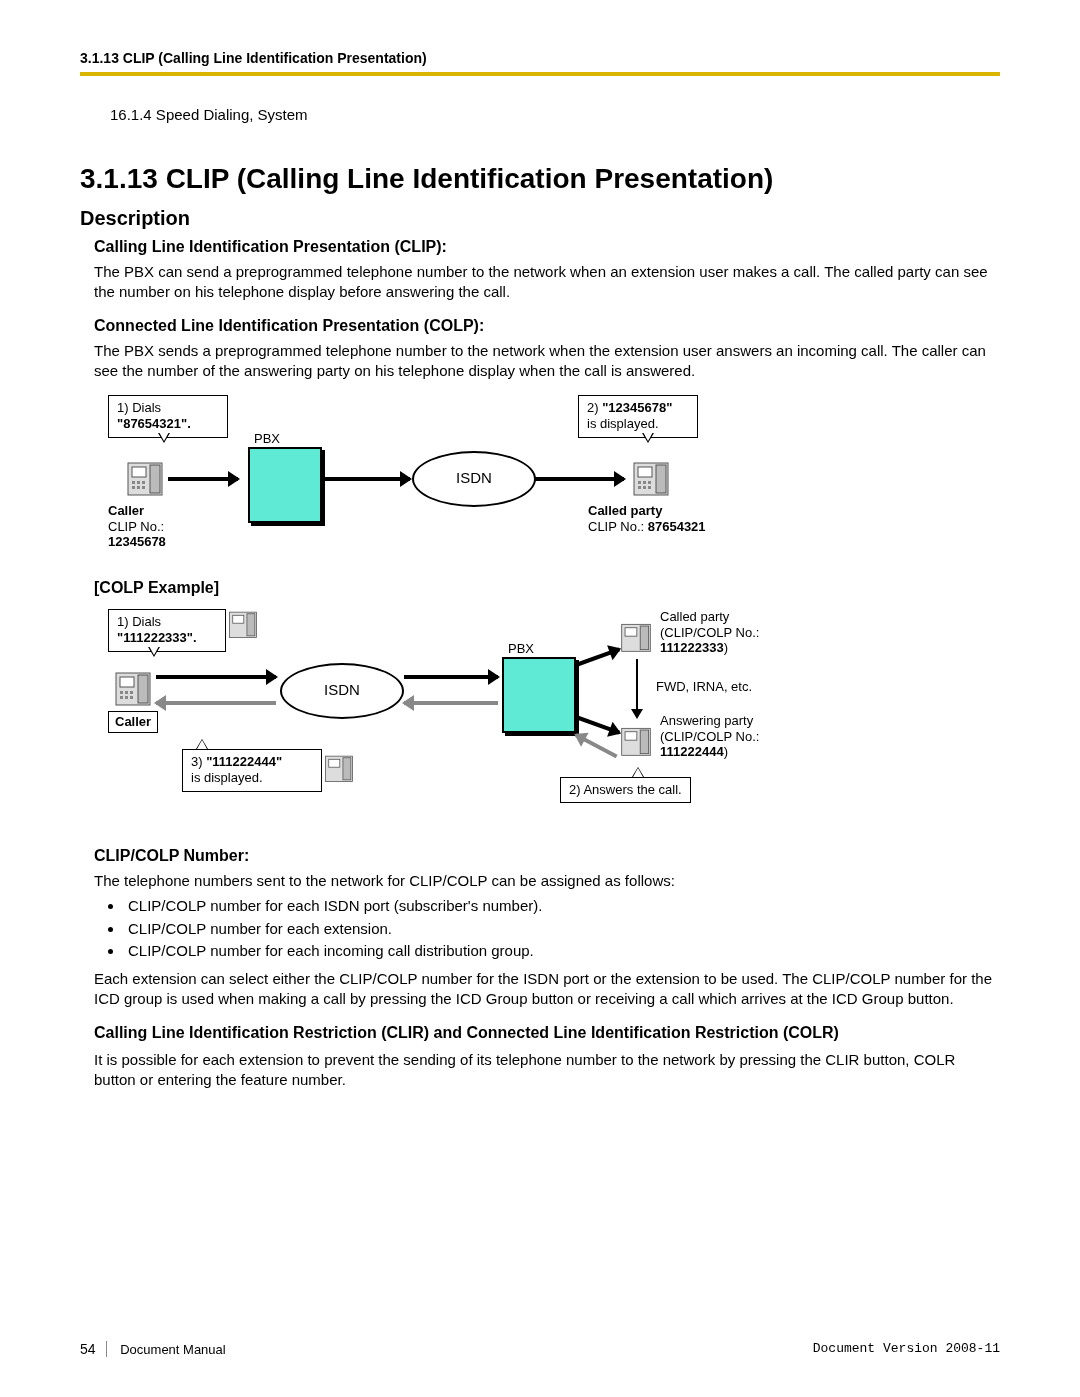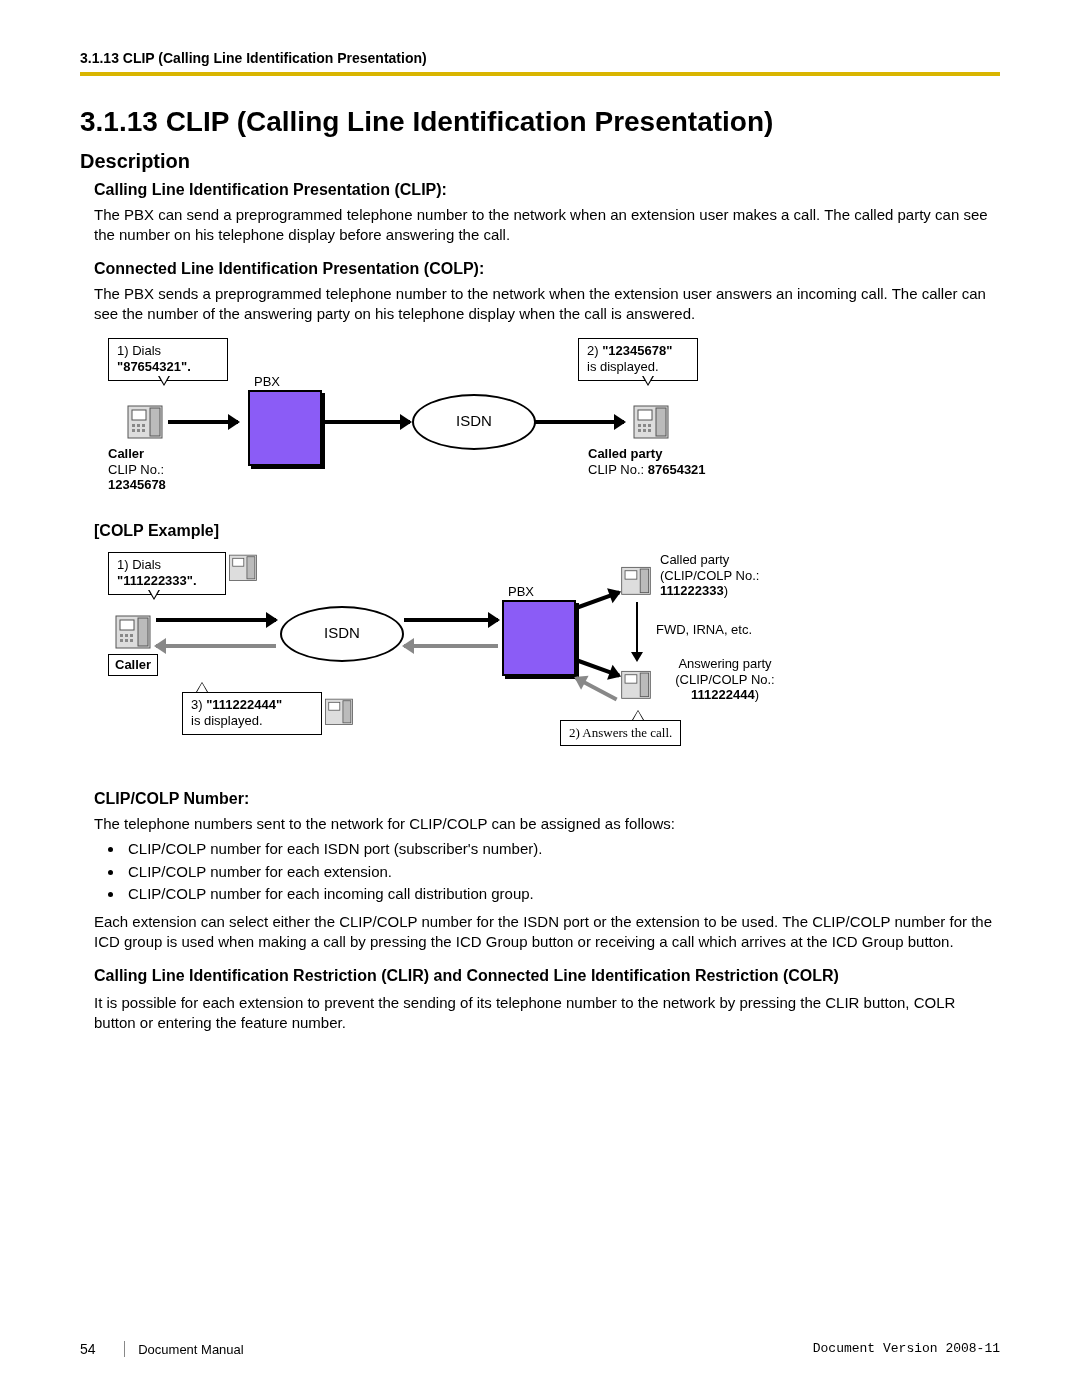--- a/index.html
+++ b/index.html
@@ -128,21 +128,21 @@
     position: absolute;
     font-size: 13px;
     line-height: 1.2;
     text-align: center;
   }
   .label .b { font-weight: bold; }
 
   .pbx {
     position: absolute;
     border: 2px solid #000;
-    background: #8b5cf6;
+    background: #5eead4;
     box-shadow: 3px 3px 0 #000;
     width: 70px; height: 72px;
   }
   .pbx-label{
     position:absolute;
     font-size:13px;
     top:-18px; left:4px;
   }
 
   .cloud {
@@ -192,30 +192,31 @@
   }
 
   .footer {
     position: absolute;
     bottom: 40px;
     left: 80px; right: 80px;
     font-size: 13px;
   }
   .footer .left { float: left; }
   .footer .right { float: right; font-family: Liberation Mono, monospace; }
-  .footer .pg { font-size: 14px; display:inline-block; padding-right:28px; border-right:1px solid #888; margin-right:10px;}
+  .footer .pg { font-size: 14px; display:inline-block; padding-right:10px; border-right:1px solid #888; margin-right:10px;}
 </style>
 </head>
 <body>
 
 <div class="page">
 
   <div class="running-header">3.1.13 CLIP (Calling Line Identification Presentation)</div>
   <div class="yellow-rule"></div>
 
+  <div class="pre-section">16.1.4  Speed Dialing, System</div>
 
   <h1 class="section-title">3.1.13  CLIP (Calling Line Identification Presentation)</h1>
 
   <h2 class="subhead-blue">Description</h2>
 
   <div class="indent">
     <h3 class="inline-hd">Calling Line Identification Presentation (CLIP):</h3>
     <p class="body-text">The PBX can send a preprogrammed telephone number to the network when an extension user makes a call. The called party can see the number on his telephone display before answering the call.</p>
 
     <h3 class="inline-hd">Connected Line Identification Presentation (COLP):</h3>
@@ -379,28 +380,28 @@
         </div>
       <div class="label" style="left:548px;top:76px;text-align:right;">FWD, IRNA, etc.</div>
 
       <div class="phone" style="left:512px;top:120px;width:32px;height:36px;">
         <svg viewBox="0 0 38 42">
             <rect x="2" y="6" width="34" height="32" fill="#ddd" stroke="#555"></rect>
             <rect x="6" y="10" width="14" height="10" fill="#fff" stroke="#555"></rect>
             <rect x="24" y="8" width="10" height="28" fill="#bbb" stroke="#555"></rect>
           </svg>
       </div>
-      <div class="label" style="left:552px;top:110px;width:130px;text-align:center;">
+      <div class="label" style="left:552px;top:110px;width:130px;text-align:left;">
         <span>Answering party</span><br>
         <span>(CLIP/COLP No.:</span><br>
         <span class="b">111222444</span><span>)</span>
       </div>
 
       <div class="callout-tail-up" style="left:524px;top:164px;"></div>
-      <div class="box" style="left:452px;top:174px;font-family:Liberation Serif, serif;">2) Answers the call.</div>
+      <div class="box" style="left:452px;top:174px;">2) Answers the call.</div>
 
       <div class="box" style="left:74px;top:146px;width:140px;">
         <span>3) </span><span class="b">"111222444"</span><br>
         <span>is displayed.</span>
       </div>
       <div class="callout-tail-up" style="left:88px;top:136px;"></div>
       <div class="phone" style="left:216px;top:148px;width:30px;height:34px;">
         <svg viewBox="0 0 38 42">
             <rect x="2" y="6" width="34" height="32" fill="#ddd" stroke="#555"></rect>
             <rect x="6" y="10" width="14" height="10" fill="#fff" stroke="#555"></rect>

